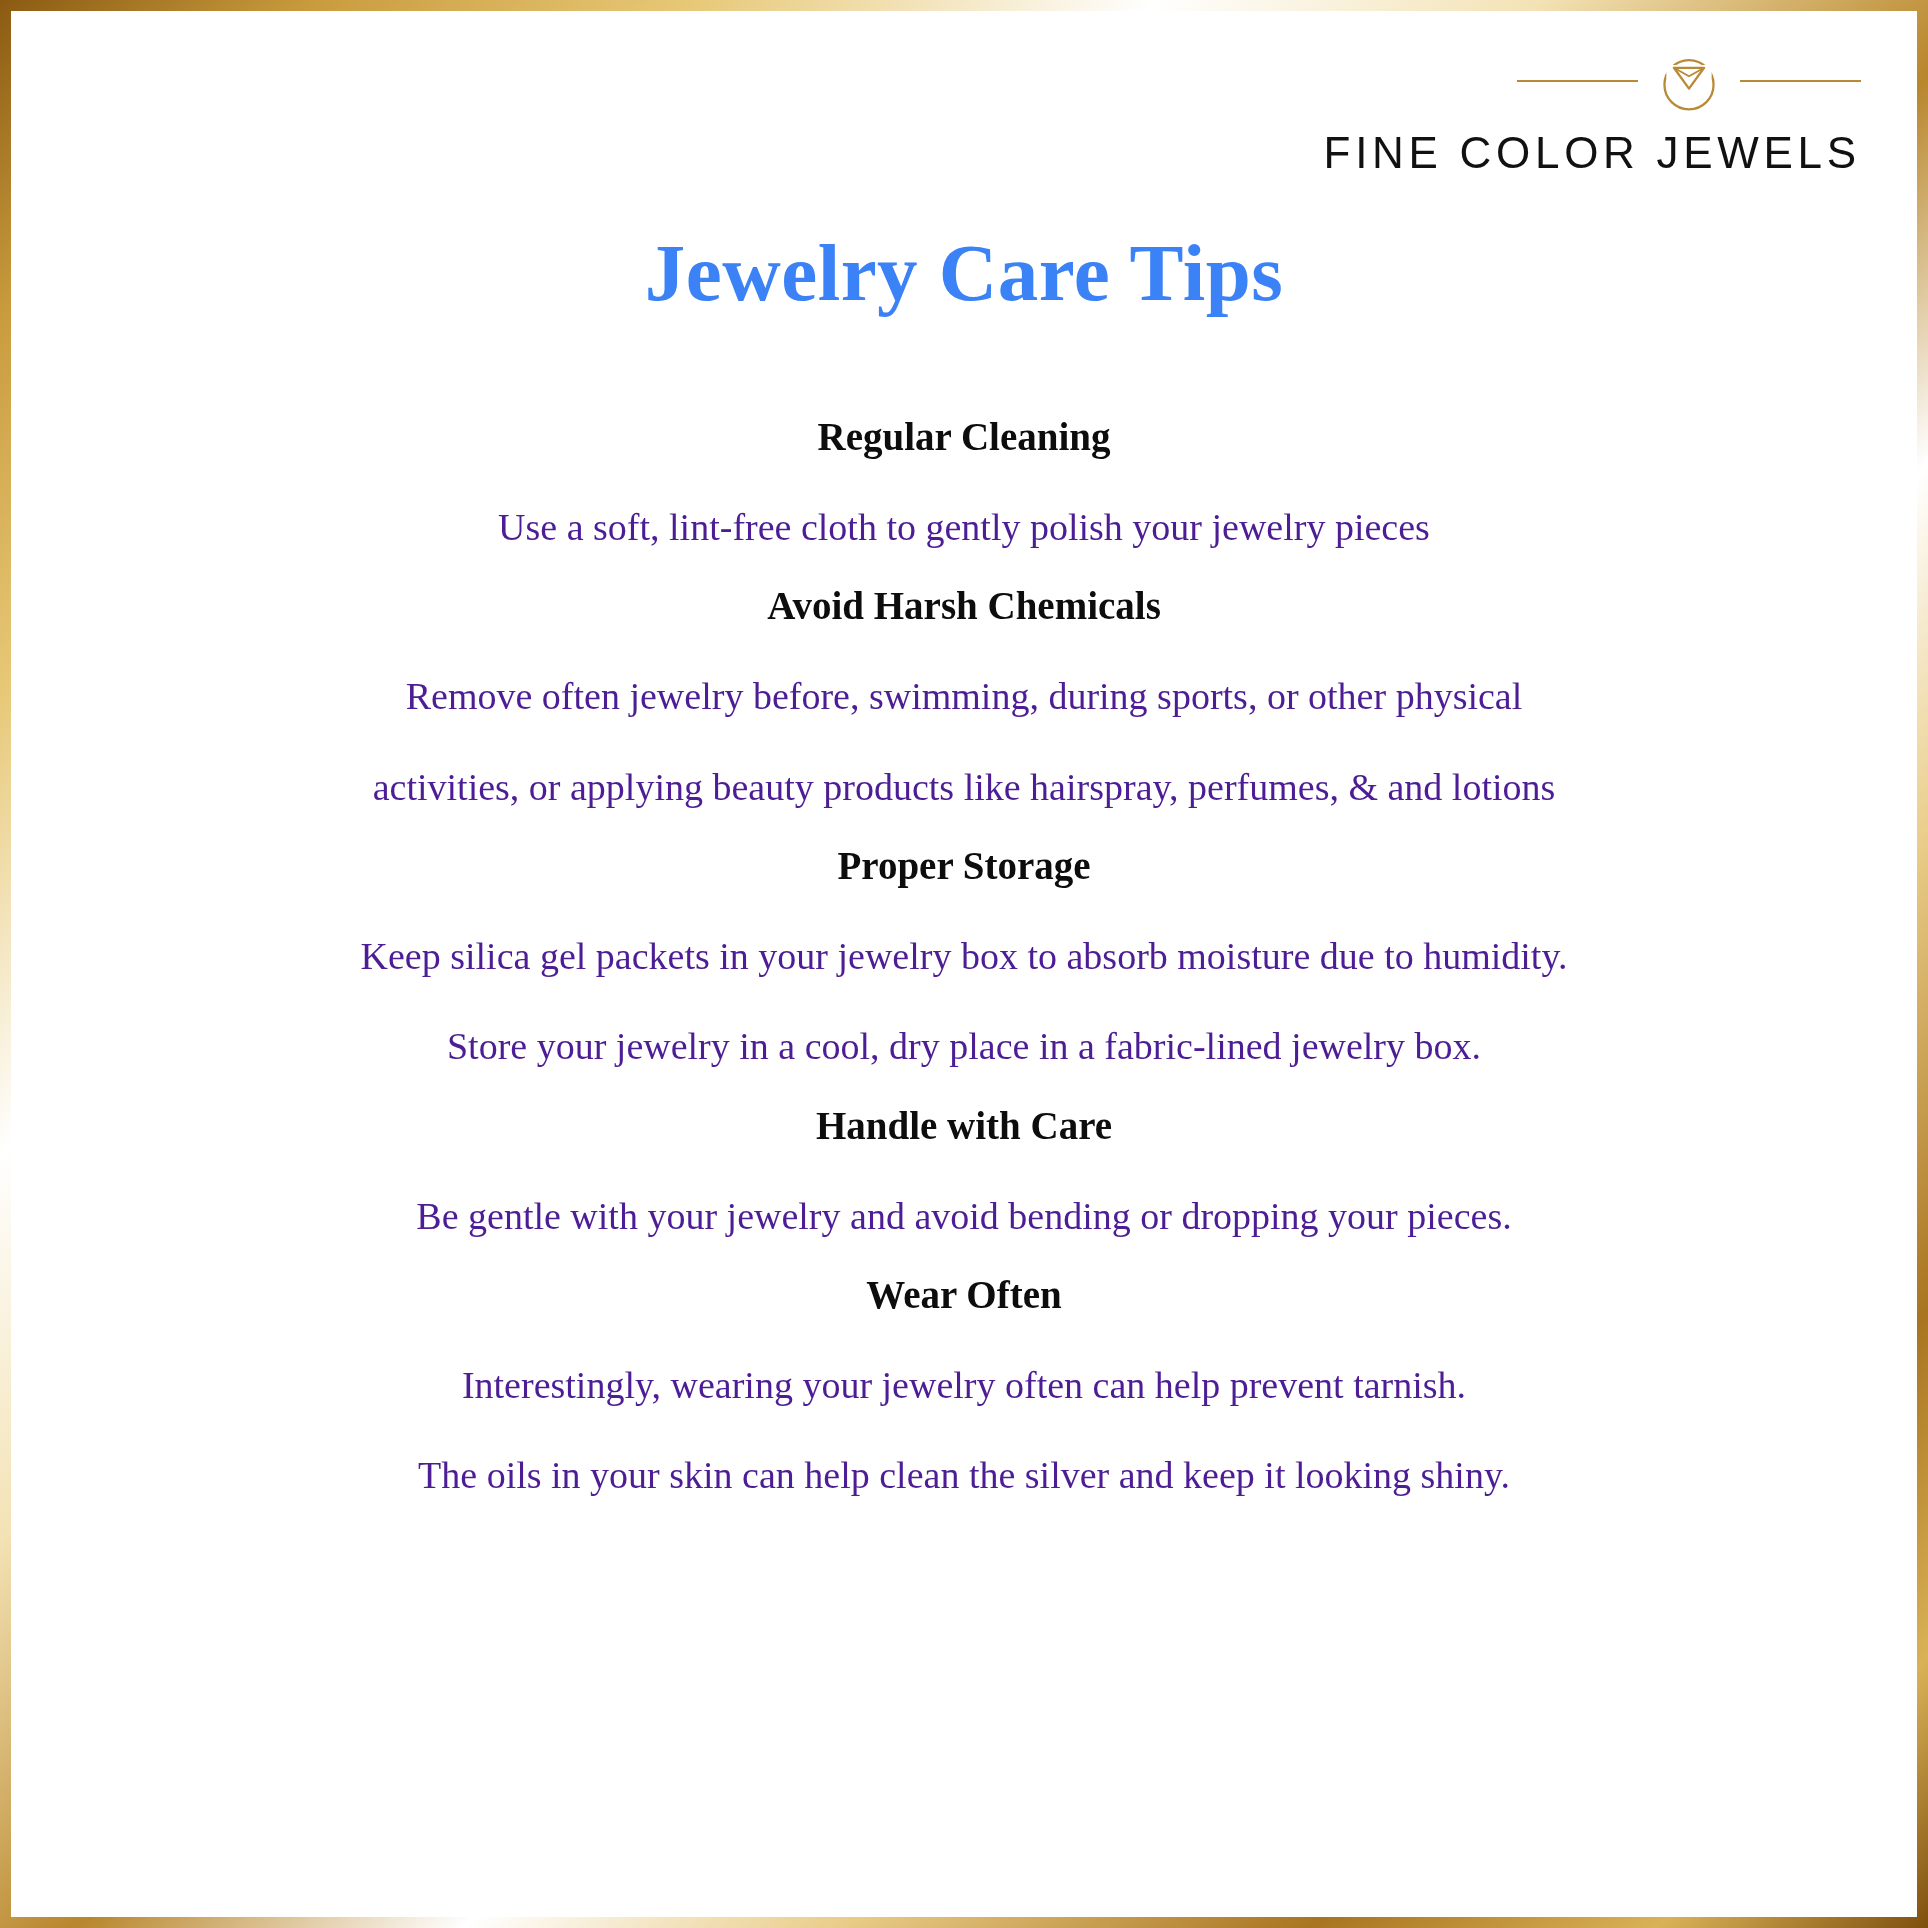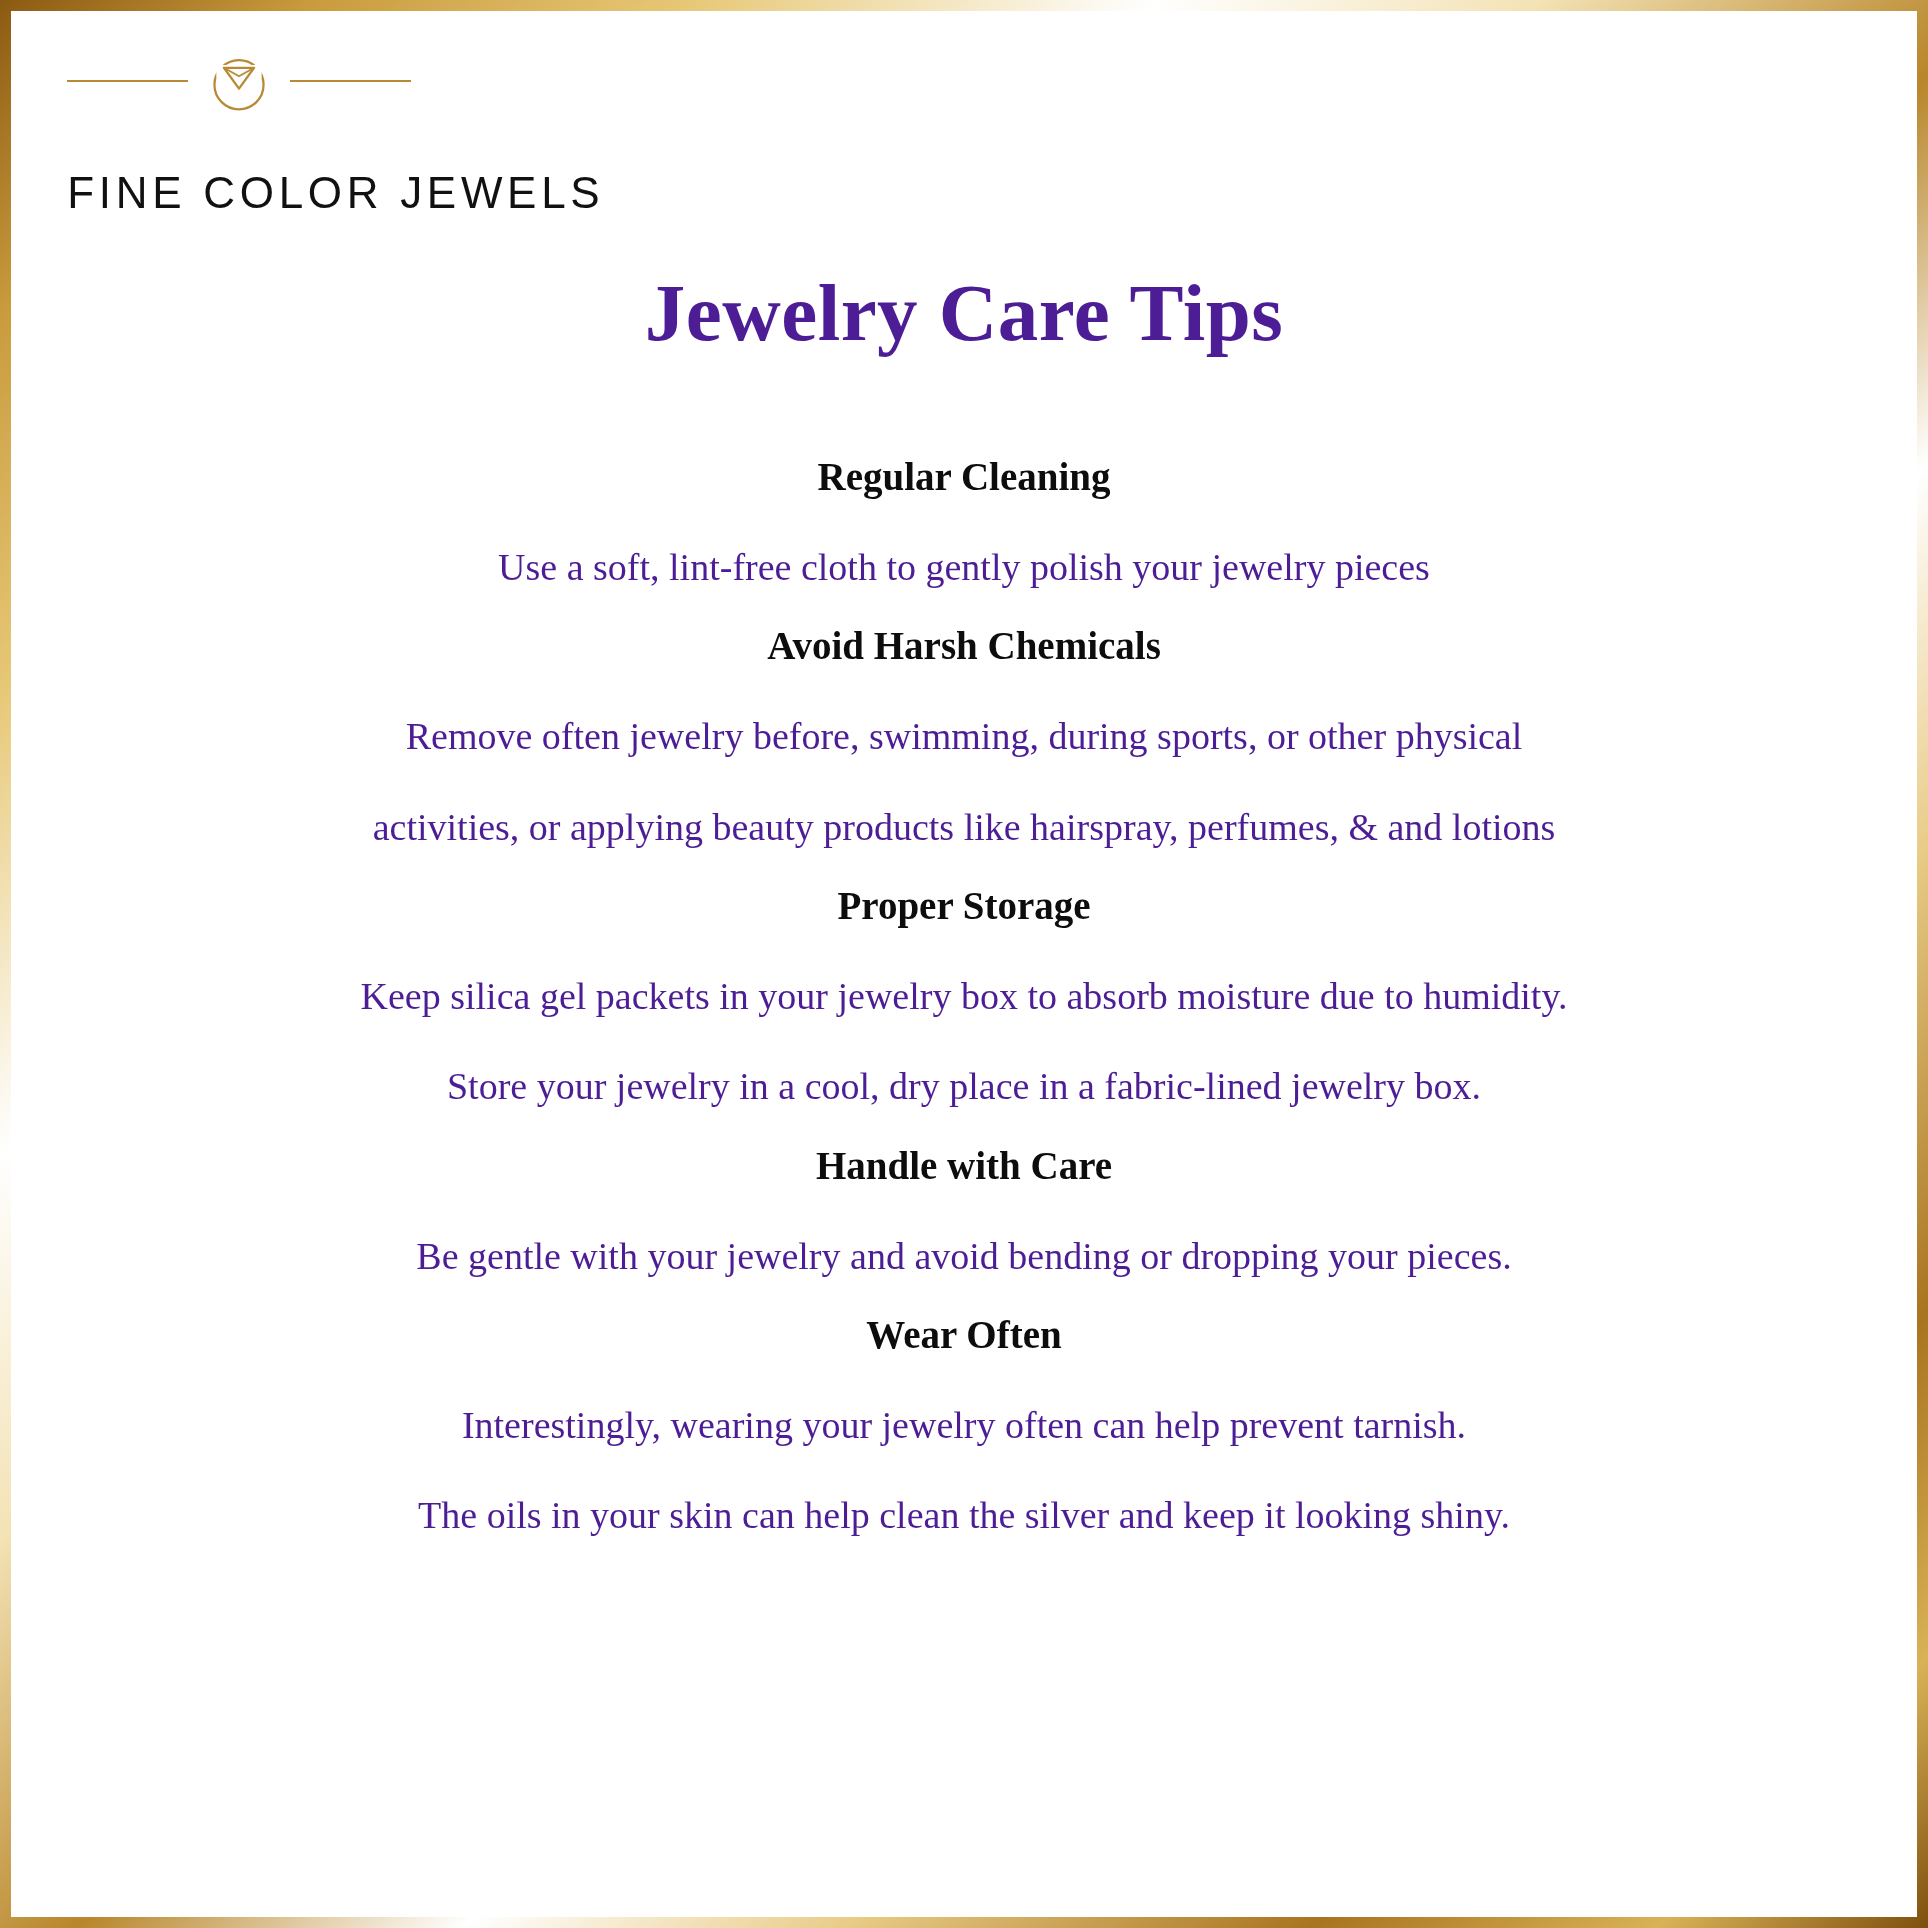--- a/index.html
+++ b/index.html
@@ -58,22 +58,21 @@
     display: flex;
     flex-direction: column;
     align-items: center;
   }
 
   
   .brand {
     width: 100%;
     display: flex;
     flex-direction: column;
-    align-items: flex-start;
-    gap: 40px;
+    align-items: flex-end;
   }
   .logo-row {
     display: flex;
     align-items: center;
     justify-content: center;
     gap: 17px;
     margin-top: 11.3px;
   }
   .logo-rule {
     width: 121px;
@@ -96,21 +95,21 @@
     font-weight: 400;
     white-space: nowrap;
   }
 
   
   .doc-title {
     margin-top: 53px;
     font-family: "Liberation Serif", serif;
     font-weight: bold;
     font-size: 81px;
-    color: #4c1d95;
+    color: #3b82f6;
     letter-spacing: 0.5px;
     text-align: center;
     line-height: 1.05;
   }
 
   
   .sections {
     width: 100%;
     margin-top: 38px;
     display: flex;

